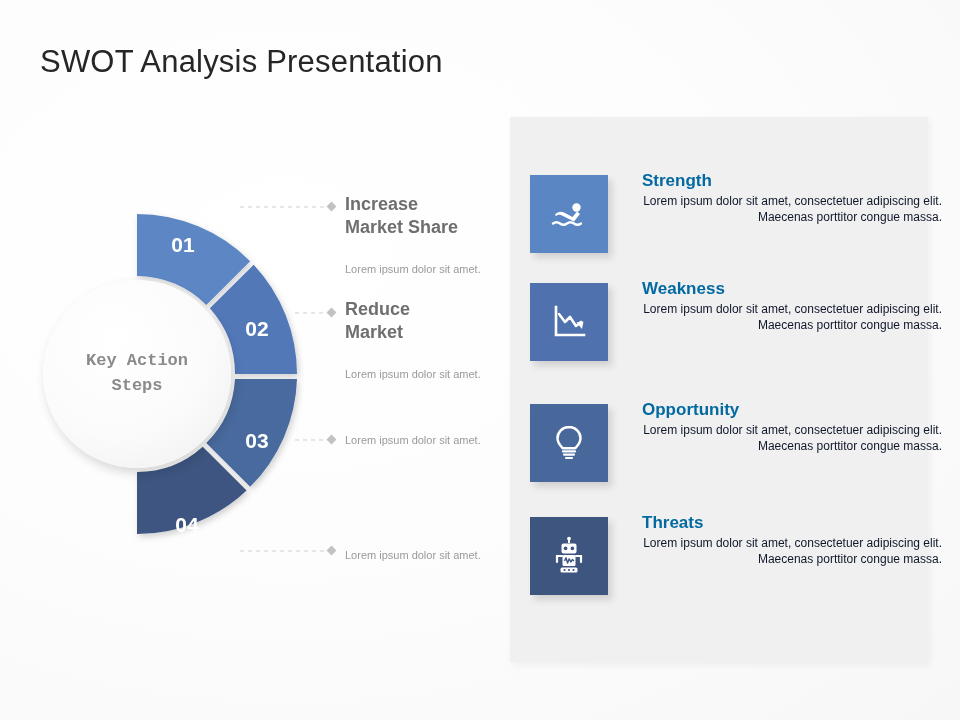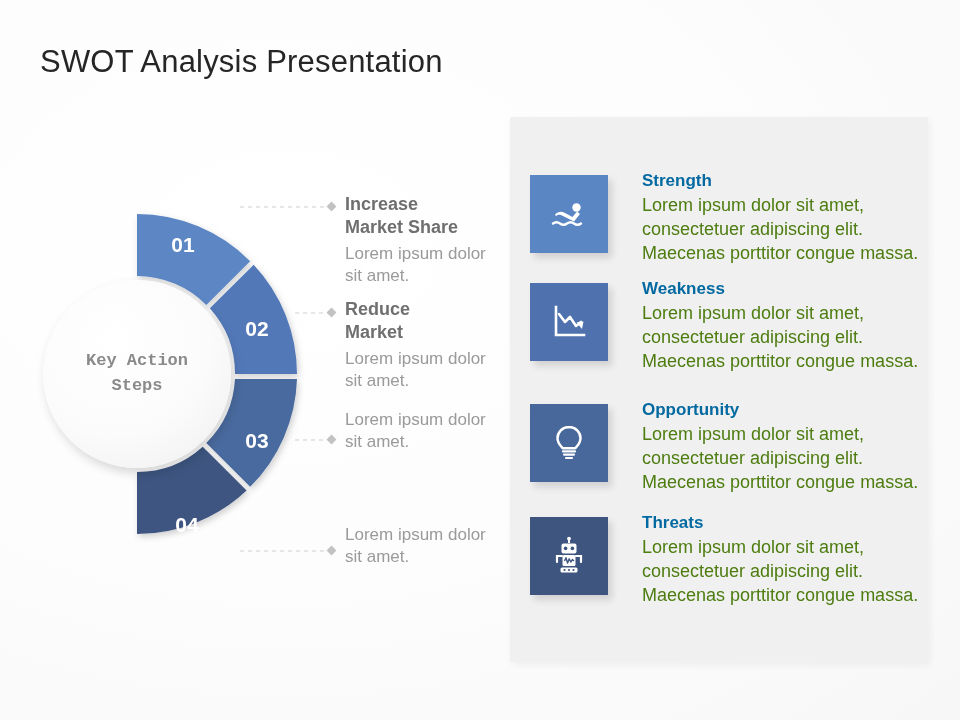--- a/index.html
+++ b/index.html
@@ -89,23 +89,24 @@
     width: 150px;
   }
   .step-title {
     font-size: 18px;
     font-weight: bold;
     color: #6f6f6f;
     line-height: 1.25;
     margin-bottom: 5px;
   }
   .step-desc {
-    font-size: 17px;
+    font-size: 11px;
     color: #9a9a9a;
     line-height: 1.3;
+    margin-top: 24px;
   }
 
   #step-label-0 { left: 345px; top: 193px; }
   #step-label-1 { left: 345px; top: 298px; }
   #step-label-2 { left: 345px; top: 409px; }
   #step-label-3 { left: 345px; top: 524px; }
 
   
   .right-panel {
     position: absolute;
@@ -149,23 +150,24 @@
     top: -4px;
     width: 300px;
   }
   .swot-title {
     font-size: 17px;
     font-weight: bold;
     color: #0369a1;
     margin-bottom: 3px;
   }
   .swot-desc {
-    font-size: 18px;
-    color: #4d7c0f;
+    font-size: 12px;
+    color: #0f172a;
     line-height: 1.32;
+    text-align: right;
   }
 </style>
 </head>
 <body>
 
 <div class="slide">
 
   <div class="title">SWOT Analysis Presentation</div>
 
   <div class="donut-area">

